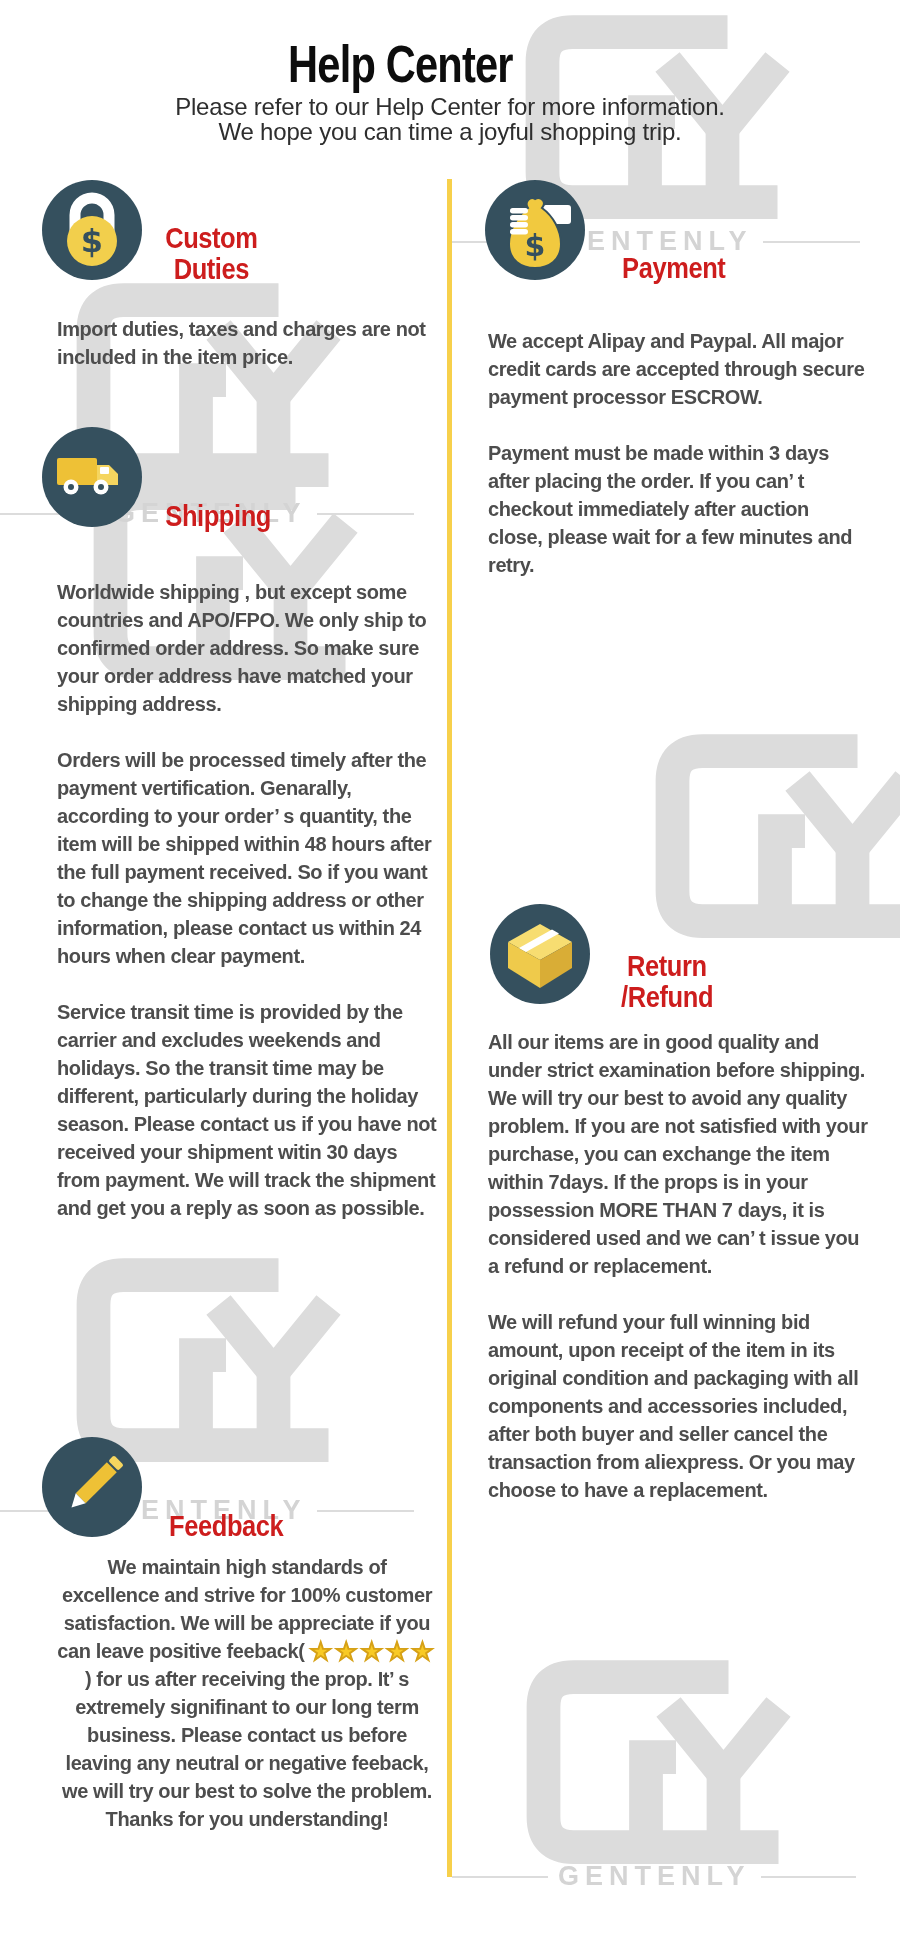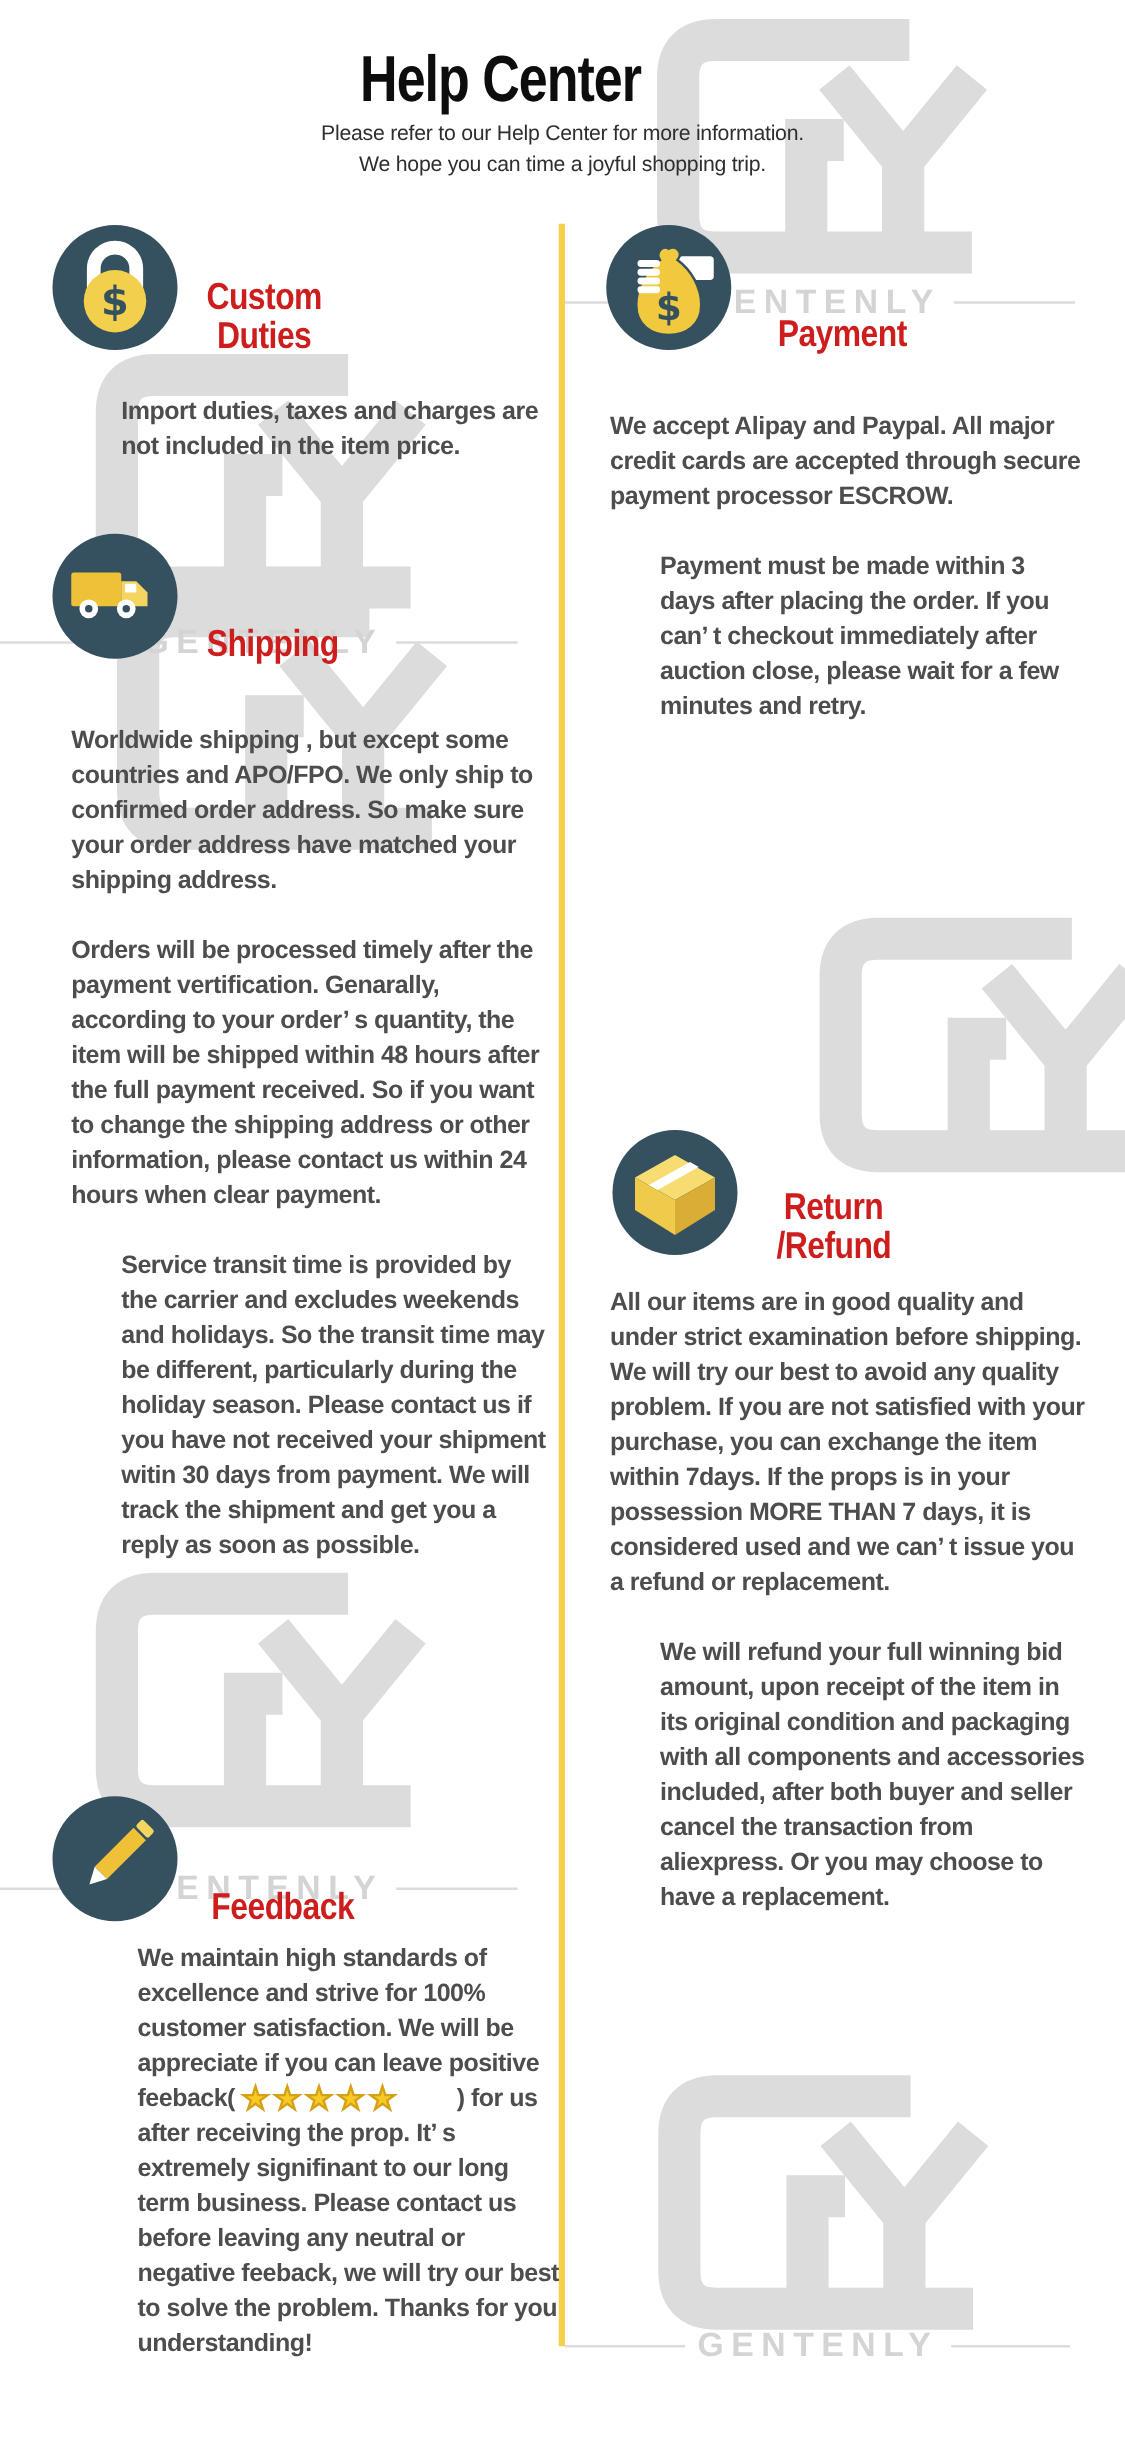--- a/index.html
+++ b/index.html
@@ -20,40 +20,40 @@
   }
   
   .title-wrap{position:absolute;left:0;top:34px;width:800px;text-align:center;}
   .title{
     display:inline-block;font-weight:900;font-size:52px;color:#0d0d0d;
     letter-spacing:-1px;transform:scaleX(0.8);transform-origin:center;
     white-space:nowrap;
   }
   .subtitle{
     position:absolute;left:0;top:94px;width:900px;text-align:center;
-    font-size:17px;line-height:25px;color:#2e2e2e;letter-spacing:-0.2px;
+    font-size:24px;line-height:25px;color:#2e2e2e;letter-spacing:-0.2px;
   }
   
   .divider{position:absolute;left:447px;top:179px;width:5px;height:1698px;background:#f7d04b;}
   
   .icon{position:absolute;width:104px;height:104px;}
   .icon svg{display:block;width:100%;height:100%;}
   
   .sec-head{
     position:absolute;text-align:center;color:#cd1d1d;
     font-weight:900;font-size:30px;line-height:31px;letter-spacing:-0.5px;
   }
   .sec-head .cond{display:inline-block;transform:scaleX(0.85);transform-origin:center;white-space:nowrap;}
   
   .col{position:absolute;width:380px;color:#4d4d4d;}
   .para,.col p{
     margin:0 0 28px 0;font-size:20px;line-height:28px;font-weight:700;
     letter-spacing:-0.4px;
   }
-  .col :last-child{margin-bottom:0;margin-left:40px;}
+  .col :last-child{margin-bottom:0;}
   .stars{
     color:#f8ca25;font-size:25px;letter-spacing:3px;
     -webkit-text-stroke:1px #d6a117;vertical-align:-2px;
   }
 </style>
 </head>
 <body>
 
 <div class="gy" style="left:520px;top:7px;width:300px;height:250px;">
   <svg viewBox="0 0 240 200">
@@ -218,21 +218,21 @@
 <div class="col" style="left:57px;top:315px;">
     <p class="para">Import duties, taxes and charges are not included in the item price.</p>
   </div>
 
 <div class="col" style="left:57px;top:578px;">
     <p class="para">Worldwide shipping , but except some countries and APO/FPO. We only ship to confirmed order address. So make sure your order address have matched your shipping address.</p>
     <p class="para">Orders will be processed timely after the payment vertification. Genarally, according to your order’ s quantity, the item will be shipped within 48 hours after the full payment received. So if you want to change the shipping address or other information, please contact us within 24 hours when clear payment.</p>
     <p class="para">Service transit time is provided by the carrier and excludes weekends and holidays. So the transit time may be different, particularly during the holiday season. Please contact us if you have not received your shipment witin 30 days from payment. We will track the shipment and get you a reply as soon as possible.</p>
   </div>
 
-<div class="col" style="left:70px;top:1553px;">
+<div class="col" style="left:57px;top:1553px;text-align:center;">
   <p class="para"><span>We maintain high standards of excellence and strive for 100% customer satisfaction. We will be appreciate if you can leave positive feeback( </span><span class="stars">★★★★★</span><span> ) for us after receiving the prop. It’ s extremely signifinant to our long term business. Please contact us before leaving any neutral or negative feeback, we will try our best to solve the problem. Thanks for you understanding!</span></p>
 </div>
 
 <div class="col" style="left:488px;top:327px;">
     <p class="para">We accept Alipay and Paypal. All major credit cards are accepted through secure payment processor ESCROW.</p>
     <p class="para">Payment must be made within 3 days after placing the order. If you can’ t checkout immediately after auction close, please wait for a few minutes and retry.</p>
   </div>
 
 <div class="col" style="left:488px;top:1028px;">
     <p class="para">All our items are in good quality and under strict examination before shipping. We will try our best to avoid any quality problem. If you are not satisfied with your purchase, you can exchange the item within 7days. If the props is in your possession MORE THAN 7 days, it is considered used and we can’ t issue you a refund or replacement.</p>

